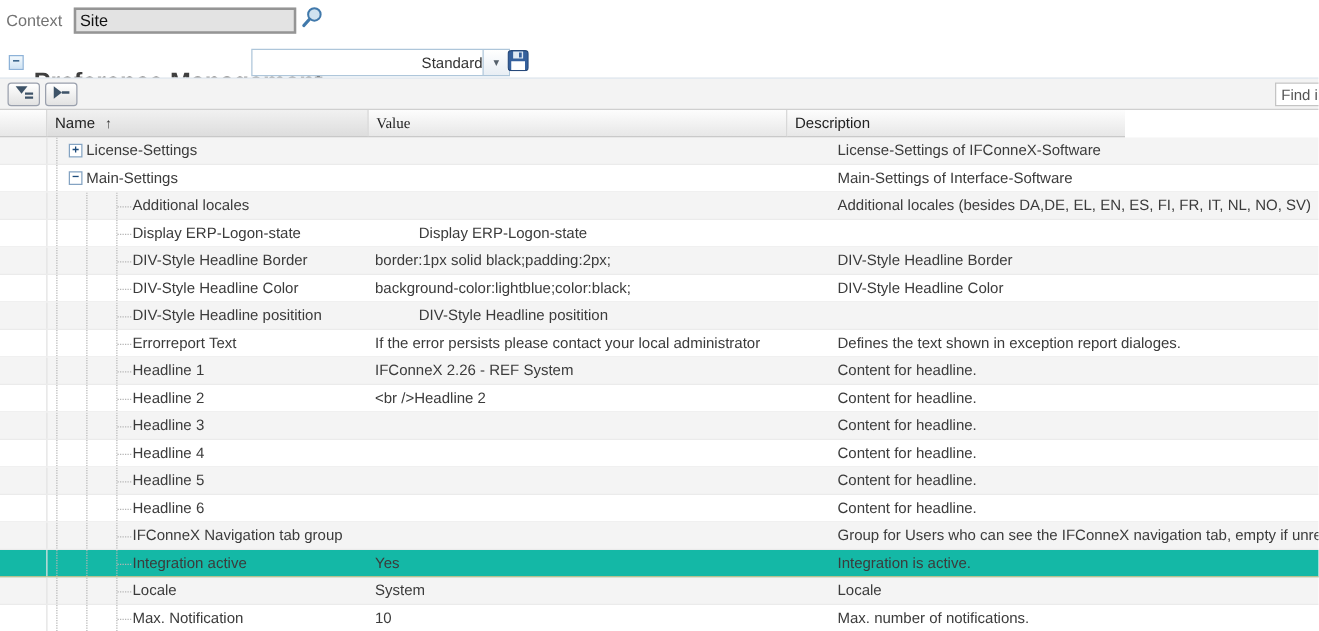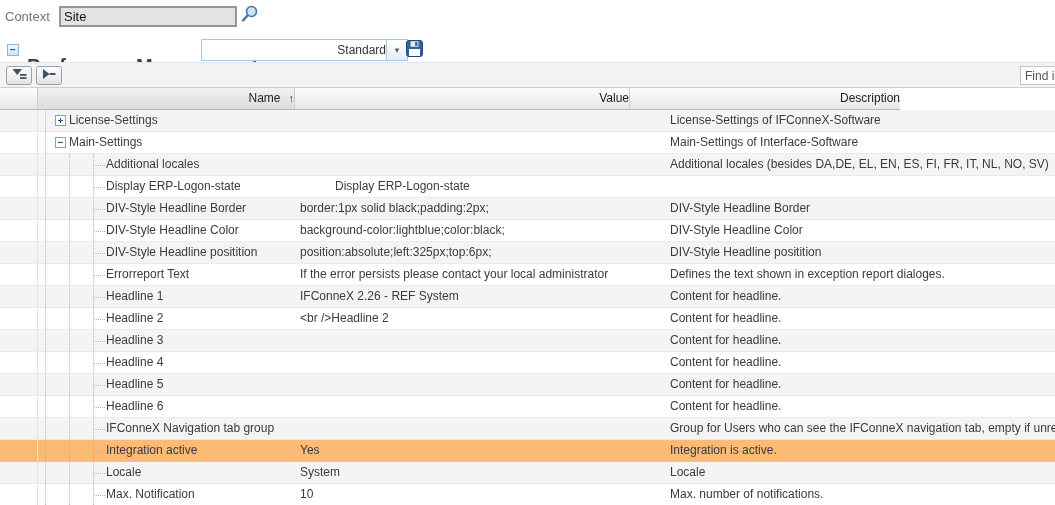--- a/index.html
+++ b/index.html
@@ -34,36 +34,36 @@
        background:#f3f3f3;border-top:1px solid #dfe8f0;border-bottom:1px solid #cfcfcf;}
   .tb-btn{position:absolute;top:3px;width:26px;height:19px;box-sizing:border-box;
        background:linear-gradient(#ffffff,#e2e2e2);border:1px solid #9aa0ad;border-radius:3px;
        display:flex;align-items:center;justify-content:center;cursor:pointer;padding:0;}
   .tb-btn.b1{left:6px;} .tb-btn.b2{left:36px;}
   .find-input{position:absolute;left:1020px;top:3px;width:120px;height:19px;box-sizing:border-box;
        border:1px solid #c4c4c4;background:#fff;font-size:12px;color:#555;padding:0 4px;
        font-family:inherit;}
 
   
-  .grid-header{position:absolute;left:0;top:88px;width:900px;height:22px;display:flex;text-align:right;}
+  .grid-header{position:absolute;left:0;top:88px;width:900px;height:22px;display:flex;}
   .th{box-sizing:border-box;height:22px;line-height:21px;font-size:12px;color:#222;
        background:linear-gradient(#fdfdfd,#e7e7e7);border-right:1px solid #cccccc;
        border-bottom:1px solid #b9b9b9;padding-left:6px;white-space:nowrap;overflow:hidden;cursor:pointer;}
   .th-gutter{width:38px;padding-left:0;}
   .th-name{width:257px;background:linear-gradient(#f1f1f1,#dddddd);}
-  .th-value{width:335px;}
+  .th-value{width:335px;font-family:Liberation Serif, serif;}
   .th-desc{flex:1;border-right:none;}
   .sort-arrow{font-size:11px;color:#333;margin-left:8px;}
 
   .grid-body{position:absolute;left:0;top:110px;width:1055px;}
   .row{display:flex;height:22px;box-sizing:border-box;border-bottom:1px solid #ebebeb;
        font-size:12px;line-height:21px;color:#3b3b3b;cursor:default;}
   .row.shade-gray{background:#f4f4f4;}
   .row.shade-white{background:#ffffff;}
-  .row.shade-highlight{background:#fdba74;border-bottom:1px solid #eec489;}
+  .row.shade-highlight{background:#14b8a6;border-bottom:1px solid #eec489;}
   .cell{box-sizing:border-box;overflow:hidden;white-space:nowrap;}
   .cell-gutter{width:38px;border-right:1px solid #e2e2e2;}
   .cell-name{width:257px;position:relative;}
   .cell-value{width:335px;padding-left:5px;}
   .cell-desc{flex:1;padding-left:6px;margin-left:34px;}
   .vg{position:absolute;top:0;bottom:0;width:0;border-left:1px dotted #b5b5b5;}
   .vg1{left:7px;} .vg2{left:31px;} .vg3{left:55px;}
   .hg{position:absolute;top:11px;left:56px;width:11px;border-top:1px dotted #b5b5b5;}
   .expander{position:absolute;left:17px;top:5px;width:11px;height:11px;box-sizing:border-box;
        border:1px solid #84a3c2;background:#fff;color:#1c4a7a;
@@ -165,21 +165,20 @@
       </div>
       <div class="row shade-white">
         <div class="cell cell-gutter"></div>
         <div class="cell cell-name"><span class="vg vg1"></span><span class="vg vg2"></span><span class="vg vg3"></span><span class="hg"></span><span class="name-text leaf">DIV-Style Headline Color</span></div>
         <div class="cell cell-value">background-color:lightblue;color:black;</div>
         <div class="cell cell-desc">DIV-Style Headline Color</div>
       </div>
       <div class="row shade-gray">
         <div class="cell cell-gutter"></div>
         <div class="cell cell-name"><span class="vg vg1"></span><span class="vg vg2"></span><span class="vg vg3"></span><span class="hg"></span><span class="name-text leaf">DIV-Style Headline positition</span></div>
-        <div class="cell cell-value">position:absolute;left:325px;top:6px;</div>
         <div class="cell cell-desc">DIV-Style Headline positition</div>
       </div>
       <div class="row shade-white">
         <div class="cell cell-gutter"></div>
         <div class="cell cell-name"><span class="vg vg1"></span><span class="vg vg2"></span><span class="vg vg3"></span><span class="hg"></span><span class="name-text leaf">Errorreport Text</span></div>
         <div class="cell cell-value">If the error persists please contact your local administrator</div>
         <div class="cell cell-desc">Defines the text shown in exception report dialoges.</div>
       </div>
       <div class="row shade-gray">
         <div class="cell cell-gutter"></div>

